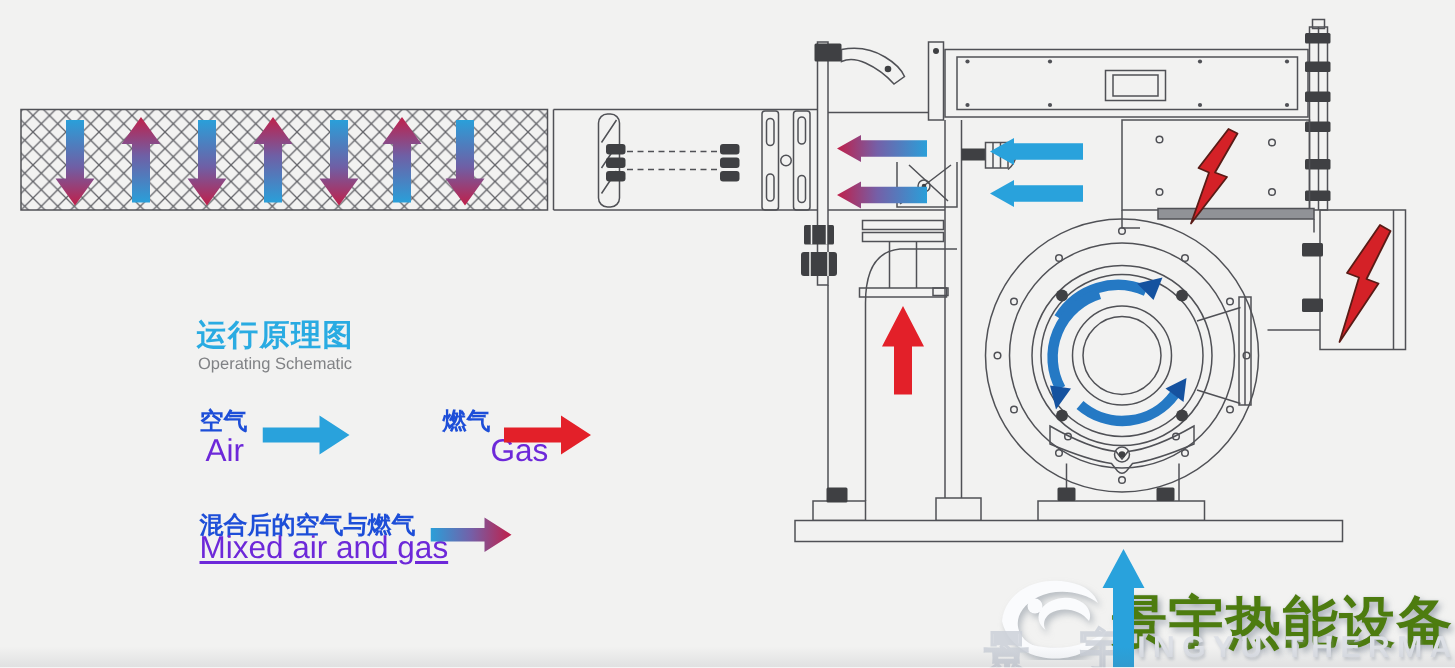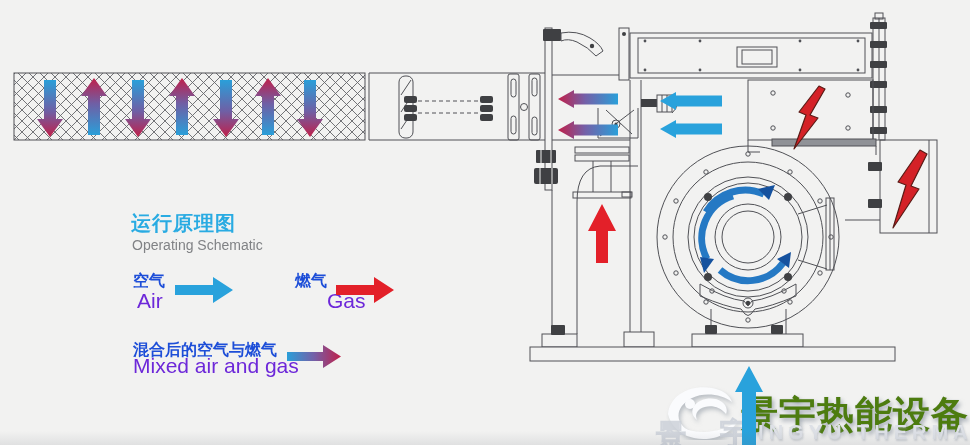--- a/index.html
+++ b/index.html
@@ -7,21 +7,21 @@
     position:relative;width:970px;height:445px;overflow:hidden;
     background:#f2f2f1;
     font-family:"Liberation Sans","DejaVu Sans",sans-serif;
   }
   .stage svg{position:absolute;left:0;top:0;}
   .ln{fill:none;stroke:#505156;stroke-width:1;}
   .lnf{fill:#f2f2f1;stroke:#505156;stroke-width:1;}
   .dk{fill:#3f4043;stroke:none;}
   
   .lg-title{position:absolute;left:131px;top:210px;font-size:20px;font-weight:bold;color:#29abe2;letter-spacing:1px;}
-  .lg-sub{position:absolute;left:132px;top:237px;font-size:14px;color:#808285;}
+  .lg-sub{position:absolute;left:132px;top:237px;font-size:11px;color:#808285;}
   .lg-cn{position:absolute;font-size:16px;font-weight:bold;color:#1d4ed8;}
   .lg-en{position:absolute;font-size:21px;color:#6d28d9;}
   .lg-arrow{position:absolute;}
   
   .wm-cn{position:absolute;left:741px;top:390px;font-size:37px;font-weight:bold;color:#4d7c0f;letter-spacing:1px;
          text-shadow:2px 3px 4px rgba(122,132,146,.65),0 0 1px rgba(180,186,196,.6);white-space:nowrap;}
   .wm-en{position:absolute;left:742px;top:421px;font-size:20px;font-weight:bold;color:#dde0e6;letter-spacing:5px;
          text-shadow:1px 2px 2px rgba(150,158,170,.4);white-space:nowrap;}
   .wm-ghost{position:absolute;font-size:30px;font-weight:bold;color:transparent;
             -webkit-text-stroke:1px rgba(203,208,216,.85);}
@@ -276,21 +276,21 @@
 
     <div class="lg-cn" style="left:295px;top:271px;text-align:center;">燃气</div>
     <div class="lg-en" style="left:299px;top:289px;margin-left:28px;">Gas</div>
     <div class="lg-arrow" style="left:336px;top:276px;">
       <svg width="60" height="28">
           <polygon points="0,9 38,9 38,1 58,14 38,27 38,19 0,19" fill="#e32029"></polygon>
         </svg>
     </div>
 
     <div class="lg-cn" style="left:133px;top:340px;font-family:Liberation Serif, serif;">混合后的空气与燃气</div>
-    <div class="lg-en" style="left:133px;top:354px;">Mixed air and gas</div>
+    <div class="lg-en" style="left:133px;top:354px;text-decoration:underline;">Mixed air and gas</div>
     <div class="lg-arrow" style="left:287px;top:344px;">
       <svg width="58" height="25">
         <defs>
             <linearGradient id="gLg" x1="0" y1="0" x2="1" y2="0">
           <stop offset="0" stop-color="#2a9fd9"></stop>
               <stop offset="0.5" stop-color="#7460a8"></stop>
               <stop offset="1" stop-color="#c0204a"></stop>
         </linearGradient>
           </defs>
         <polygon points="0,8 36,8 36,1 54,12.5 36,24 36,17 0,17" fill="url(#gLg)"></polygon>

